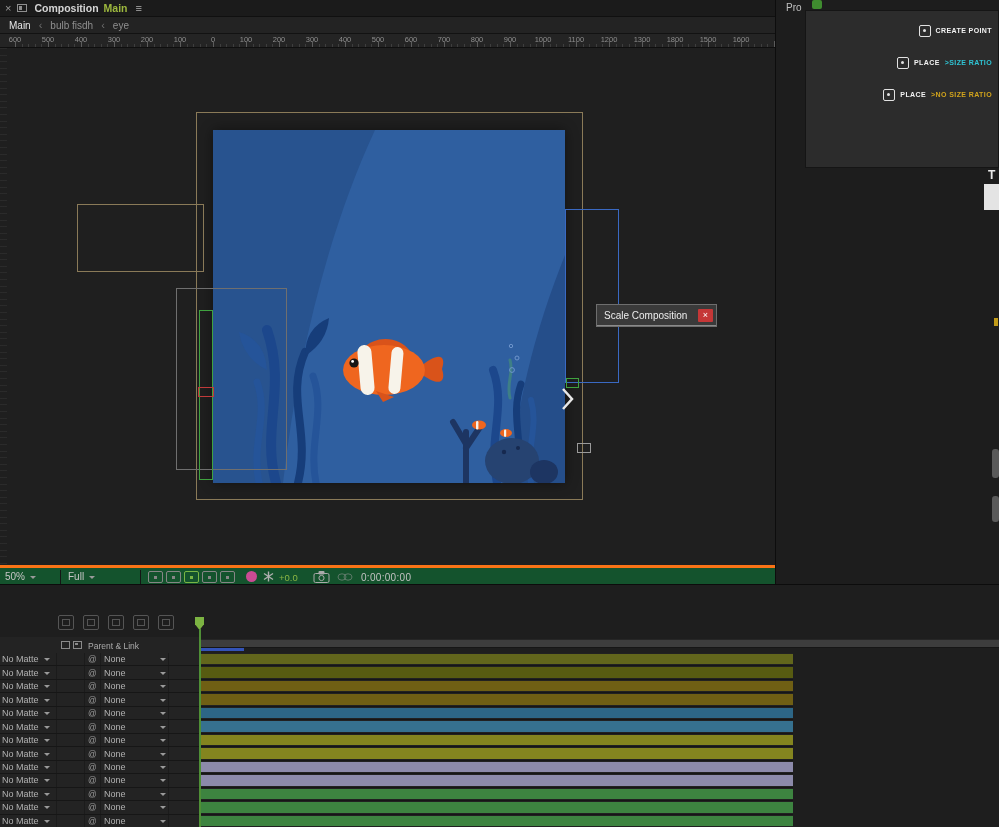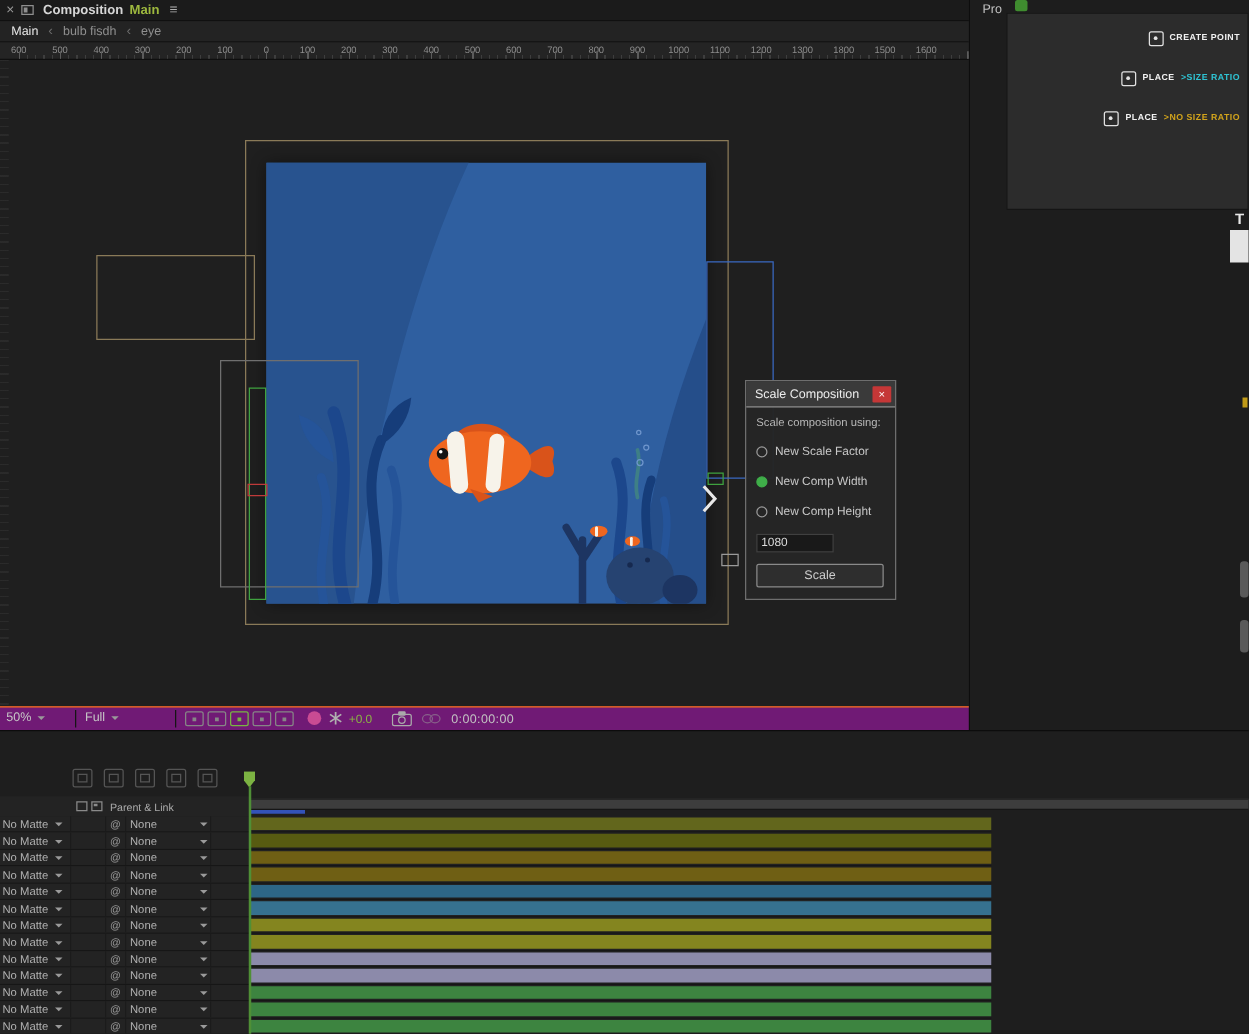--- a/index.html
+++ b/index.html
@@ -57,21 +57,21 @@
   .dialog-prompt{font-size:9px;color:#b8b8b8;white-space:nowrap;margin-bottom:6px}
   .radio-row{display:flex;align-items:center;height:24px;gap:6px}
   .radio-dot{width:9px;height:9px;border-radius:50%;border:1px solid #9a9a9a;flex:none}
   .radio-label{font-size:9.5px;color:#c8c8c8;white-space:nowrap}
   .width-input{display:block;margin-top:6px;width:62px;height:15px;background:#191919;border:1px solid #404040;
     color:#dcdcdc;font-size:9.5px;font-family:inherit;padding:0 3px}
   .scale-btn{margin-top:9px;width:102px;height:19px;background:#2e2e2e;border:1px solid #8a8a8a;border-radius:2px;
     color:#cdcdcd;font-size:10px;display:flex;align-items:center;justify-content:center}
 
   
-  .vp-toolbar{position:absolute;left:0;top:565px;width:100%;height:19px;background:#701a75;border-top:1px solid #f97316;
+  .vp-toolbar{position:absolute;left:0;top:565px;width:100%;height:19px;background:#14532d;border-top:3px solid #f97316;
     font-size:10px;color:#c6c6c6}
   .zoom-dd{position:absolute;left:5px;top:3px}
   .res-dd{position:absolute;left:68px;top:3px}
   .vsep{position:absolute;top:2px;width:1px;height:14px;background:#151515}
   .vp-icon{position:absolute;top:3px;width:15px;height:12px;border:1px solid #868686;border-radius:2px}
   .vp-icon::after{content:"";position:absolute;left:5px;top:4px;width:3px;height:3px;background:#868686}
   .vp-icon.green{border-color:#79b544}.vp-icon.green::after{background:#79b544}
   .channels-icon{position:absolute;left:246px;top:3px;width:11px;height:11px;border-radius:50%;background:#c94b93}
   .exposure-icon{position:absolute;left:263px;top:3px}
   .exposure-val{position:absolute;left:279px;top:4px;color:#8cb644;font-size:9.5px}
@@ -257,39 +257,20 @@
         <svg width="16" height="26">
             <polyline points="3,3 12,13 3,23" fill="none" stroke="#e8e8e8" stroke-width="2.5"></polyline>
           </svg>
       </div>
 
       <div class="scale-dialog">
         <div class="dialog-title">
           <span>Scale Composition</span>
           <span class="dialog-close">×</span>
         </div>
-        <div class="dialog-body">
-          <div class="dialog-prompt">Scale composition using:</div>
-          <div>
-              <div class="radio-row">
-                <div class="radio-dot"></div>
-                <div class="radio-label">New Scale Factor</div>
-              </div>
-              <div class="radio-row">
-                <div class="radio-dot" style="background: rgb(63, 174, 73); border-color: rgb(63, 174, 73);"></div>
-                <div class="radio-label">New Comp Width</div>
-              </div>
-              <div class="radio-row">
-                <div class="radio-dot"></div>
-                <div class="radio-label">New Comp Height</div>
-              </div>
-            </div>
-          <input class="width-input" value="1080" style="">
-          <div class="scale-btn">Scale</div>
-        </div>
       </div>
     </div>
 
     <div class="vp-toolbar">
       <div class="zoom-dd">
         <span>50%</span><i class="caret"></i>
       </div>
       <div class="vsep" style="left:60px"></div>
       <div class="res-dd">
         <span>Full</span><i class="caret"></i>

